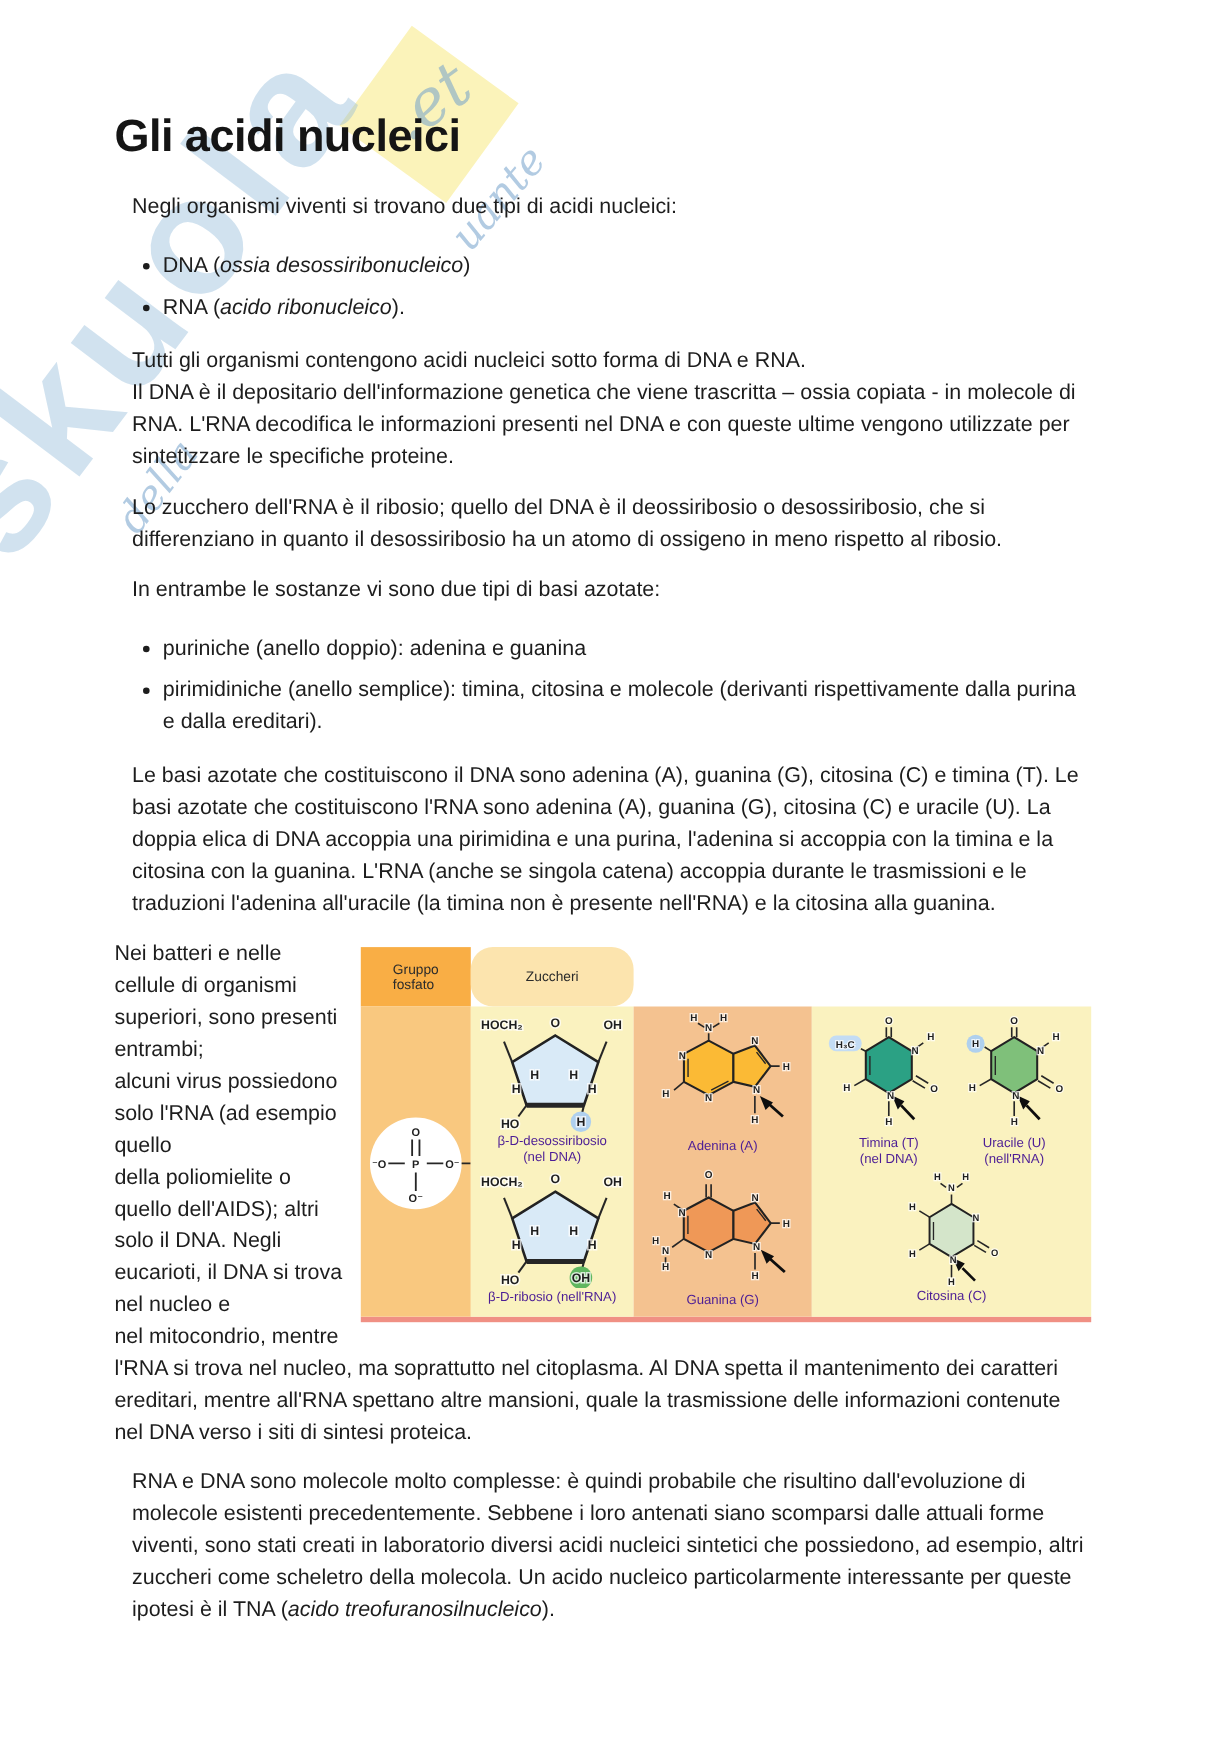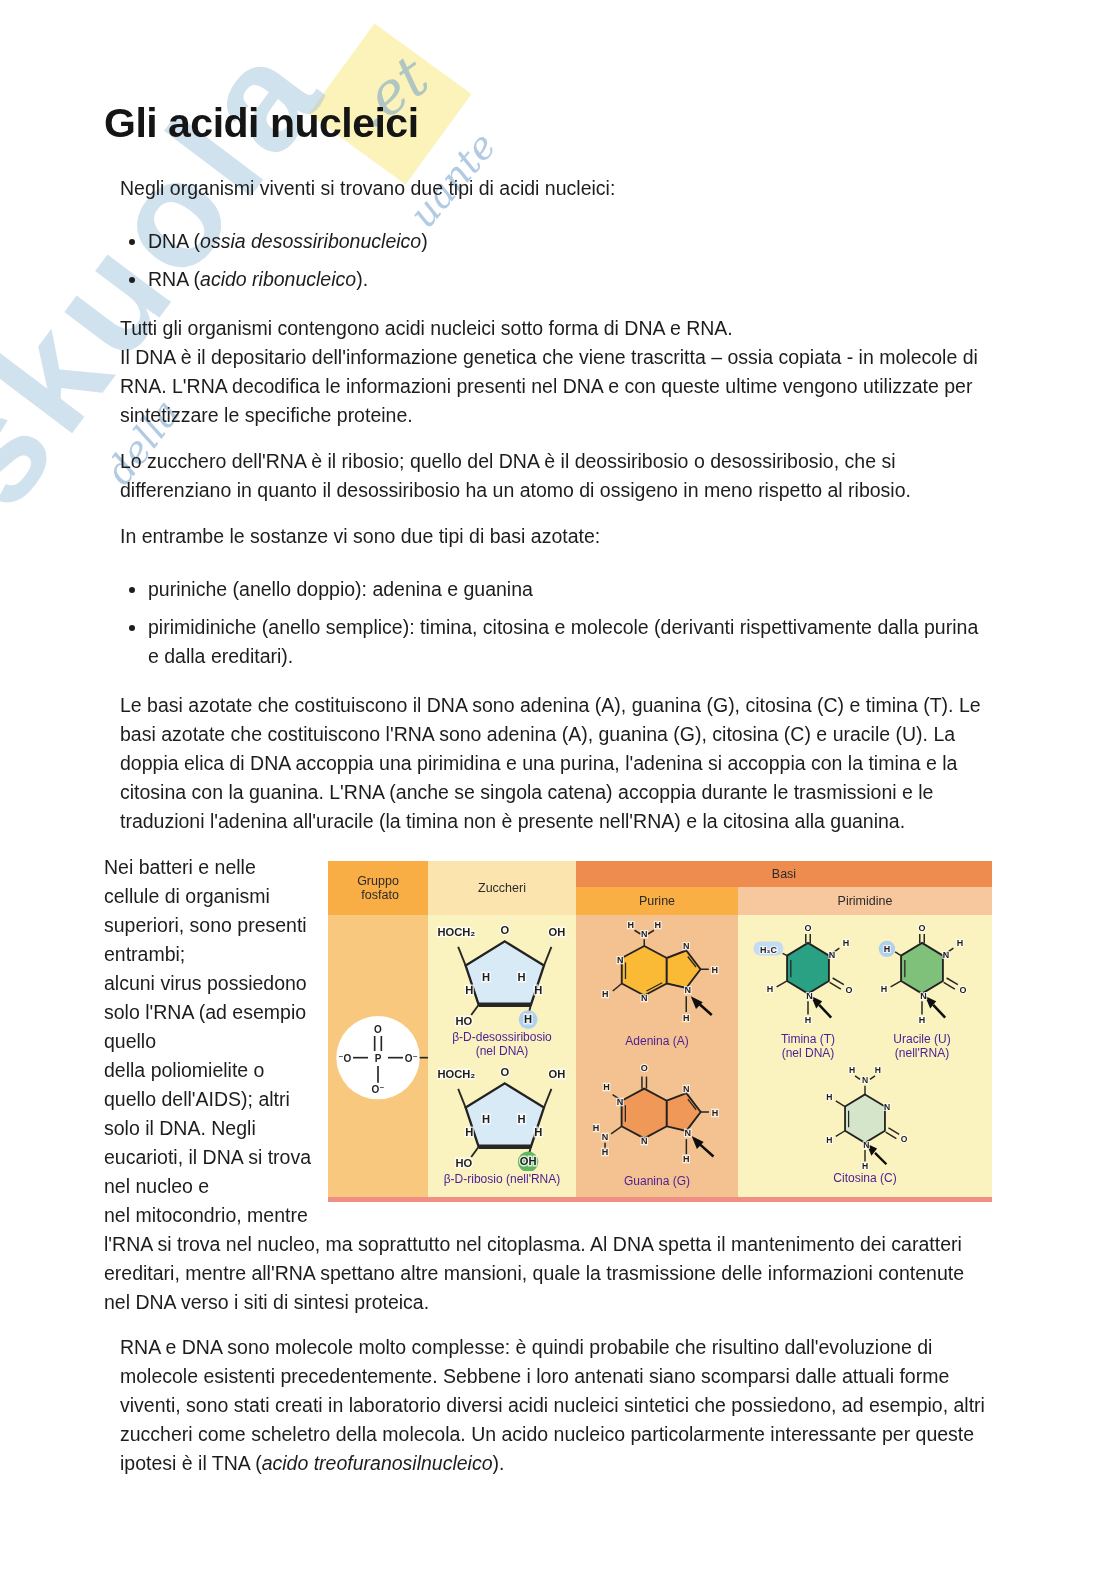--- a/index.html
+++ b/index.html
@@ -39,23 +39,23 @@
   .wrap-block { margin-top:6px; }
   .wrap-block::after { content:""; display:block; clear:both; }
   .p-last { margin-top:16px; }
   
   .bio-figure {
     float:right; width:664px; margin:8px 0 16px 14px;
     border-bottom:5px solid #F09084;
   }
   .fig-header, .fig-body { display:grid; grid-template-columns:100px 148px 162px 254px; }
   .fig-header { height:54px; font-size:12.5px; color:#2b2b2b; }
-  .hdr { display:flex; align-items:center; justify-content:center; text-align:right; }
+  .hdr { display:flex; align-items:center; justify-content:center; text-align:left; }
   .hdr-fosfato    { background:#F9AE45; }
-  .hdr-zuccheri   { background:#FCE4AE; }
+  .hdr-zuccheri   { background:#FCE4AE;border-radius:20px; }
   .hdr-basi-wrap  { grid-column:3 / 5; display:flex; flex-direction:column; }
   .hdr-basi       { background:#EE8C4F; height:26px; }
   .hdr-sub        { display:grid; grid-template-columns:162px 254px; height:28px; }
   .hdr-purine     { background:#FAAF44; }
   .hdr-pirimidine { background:#F7C79E; }
   .fig-body { height:282px; }
   .col { overflow:hidden; }
   .col-fosfato    { background:#F9C87F; display:flex; align-items:center; justify-content:center; }
   .col-zuccheri   { background:#FAF2BF; }
   .col-purine     { background:#F4C290; }
@@ -116,33 +116,20 @@
     <div class="wrap-block">
 
       <figure class="bio-figure" style="margin-block:8px 16px;">
         <div class="fig-header">
           <div class="hdr hdr-fosfato">
             <span class="pre">Gruppo
 fosfato</span>
           </div>
           <div class="hdr hdr-zuccheri">
             <span>Zuccheri</span>
-          </div>
-          <div class="hdr-basi-wrap">
-            <div class="hdr hdr-basi">
-              <span>Basi</span>
-            </div>
-            <div class="hdr-sub">
-              <div class="hdr hdr-purine">
-                <span>Purine</span>
-              </div>
-              <div class="hdr hdr-pirimidine">
-                <span>Pirimidine</span>
-              </div>
-            </div>
           </div>
         </div>
 
         <div class="fig-body">
 
           <div class="col col-fosfato">
             <svg width="104" height="108" viewBox="0 0 120 124">
               <circle cx="60" cy="64" r="50" fill="#ffffff"></circle>
               <line class="bond" x1="56" y1="38" x2="56" y2="56"></line>
               <line class="bond" x1="64" y1="38" x2="64" y2="56"></line>

